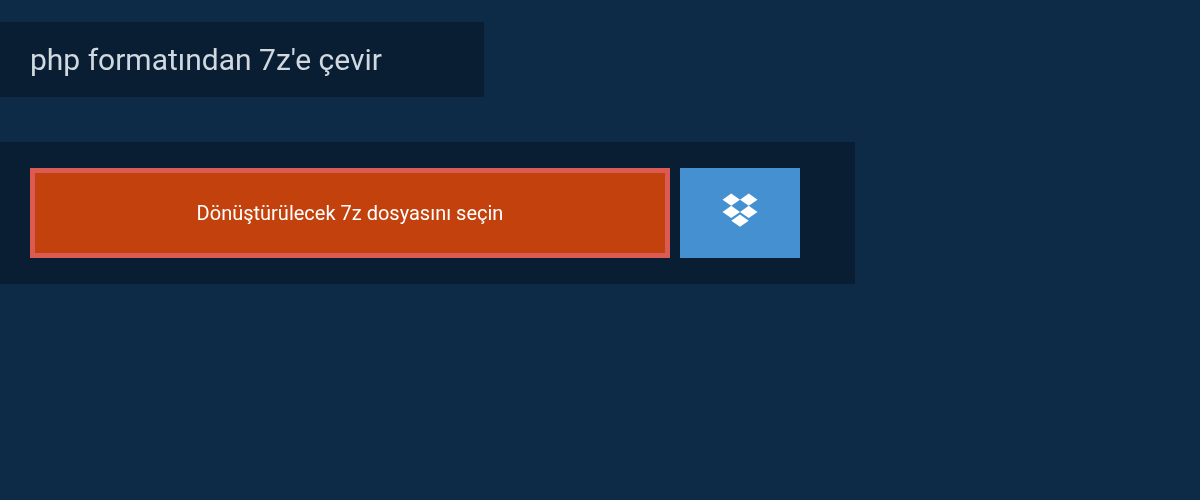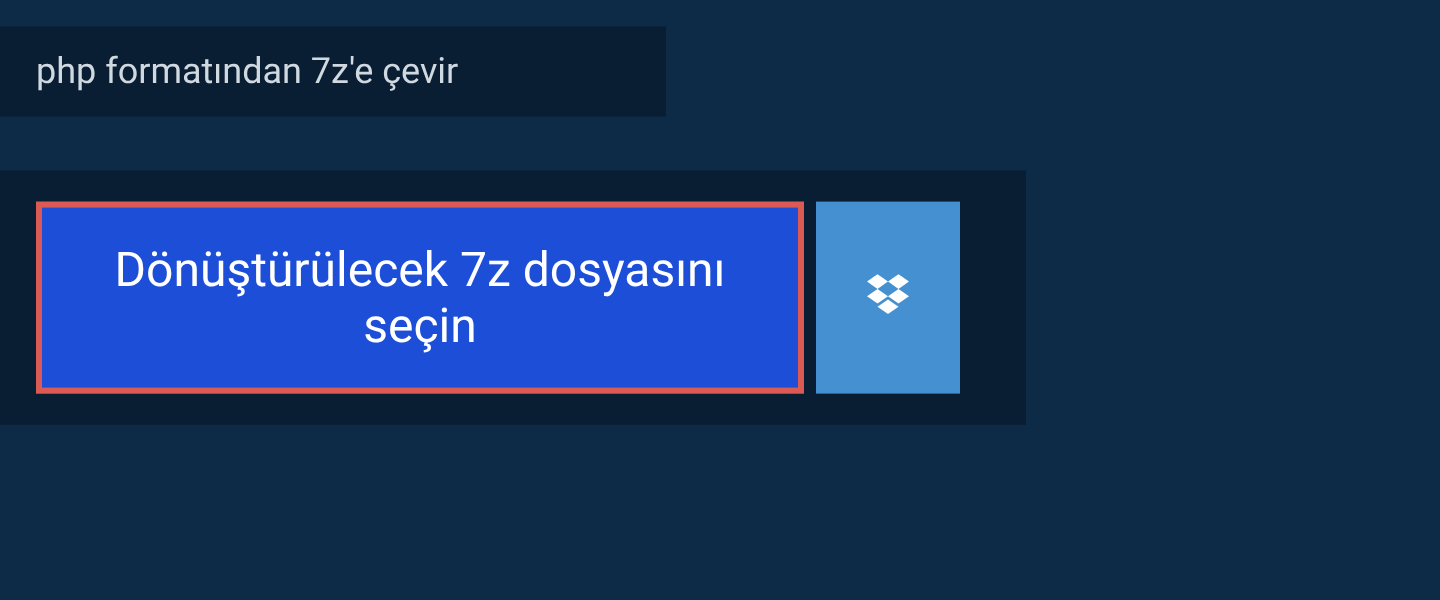--- a/index.html
+++ b/index.html
@@ -15,36 +15,36 @@
       overflow: hidden;
     }
     .header-tab {
       background: #091d33;
       color: #d0d8e0;
       font-size: 30px;
       font-weight: 400;
       padding: 20px 30px;
       display: inline-block;
       margin-top: 22px;
-      width: 555px;
+      width: 484px;
     }
     .upload-panel {
       background: #091d33;
       margin-top: 45px;
       padding: 26px 30px;
       width: 855px;
       display: flex;
       gap: 10px;
       align-items: stretch;
     }
     .select-file-button {
-      background: #1d4ed8;
+      background: #c2410c;
       border: 5px solid #db5a54;
       color: #ffffff;
-      font-size: 40px;
+      font-size: 20px;
       font-weight: 400;
       padding: 28px 40px;
       flex: 0 0 auto;
       width: 640px;
       text-align: center;
       cursor: pointer;
       display: flex;
       align-items: center;
       justify-content: center;
     }

